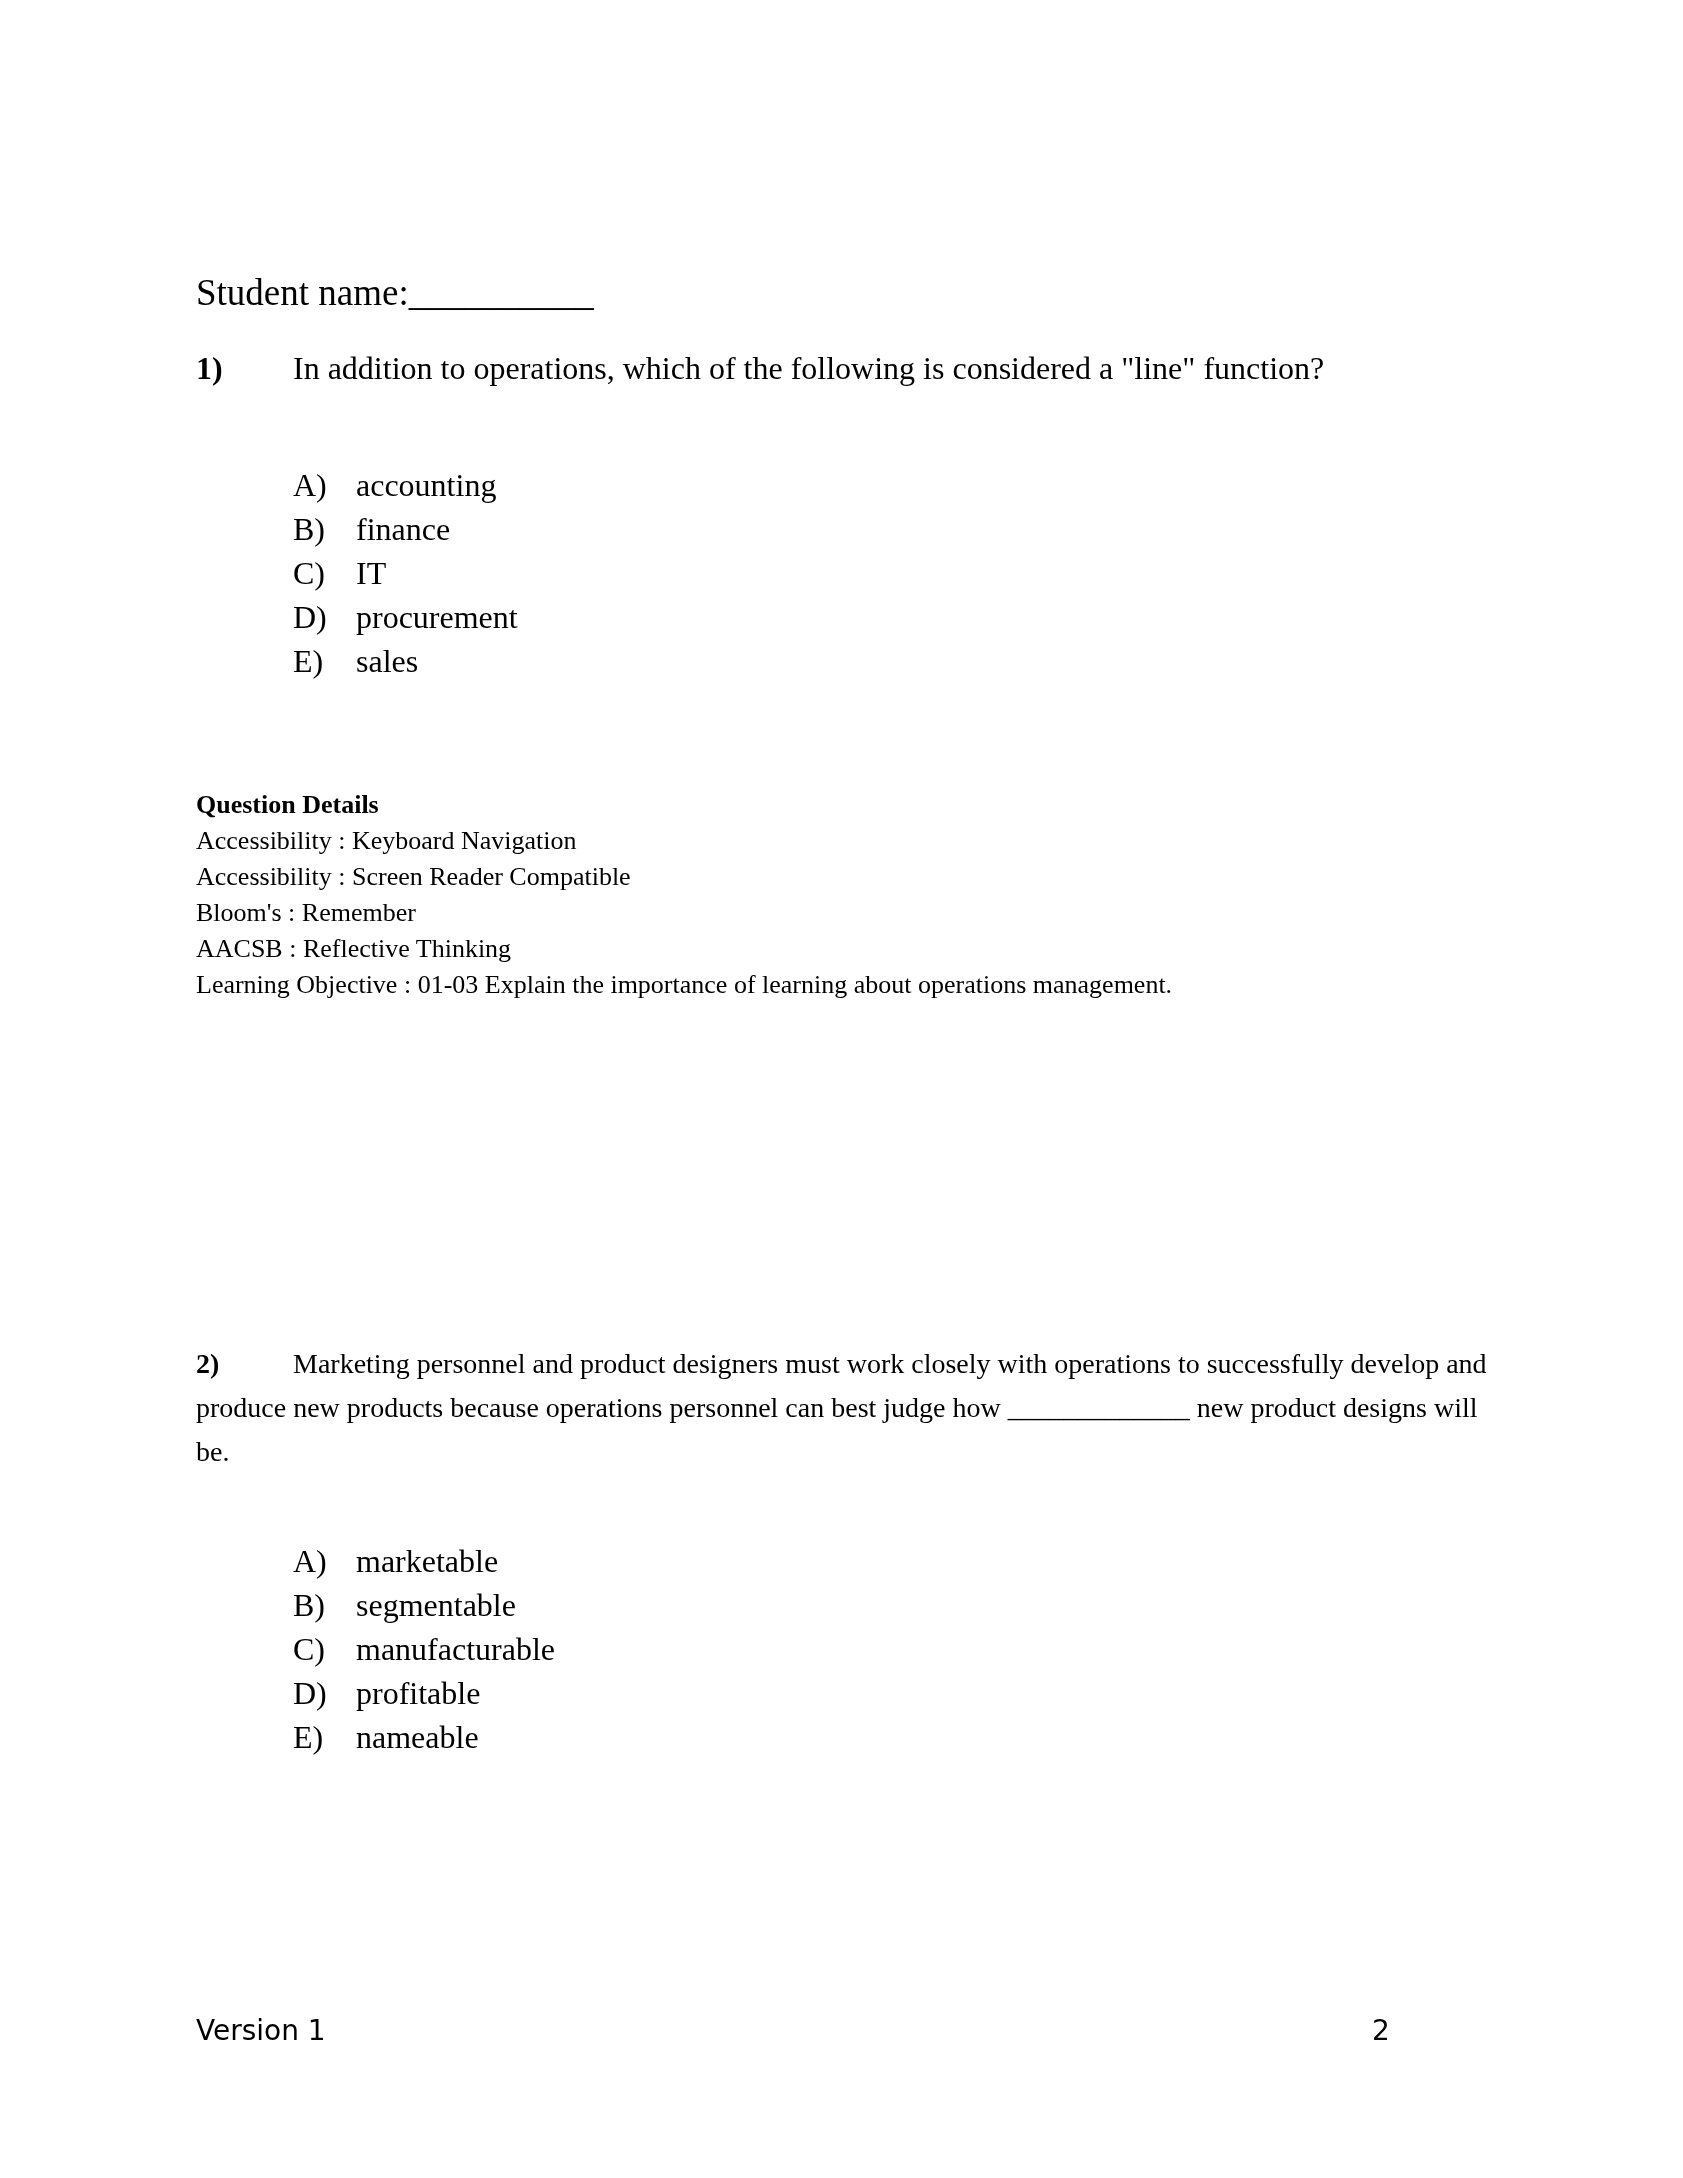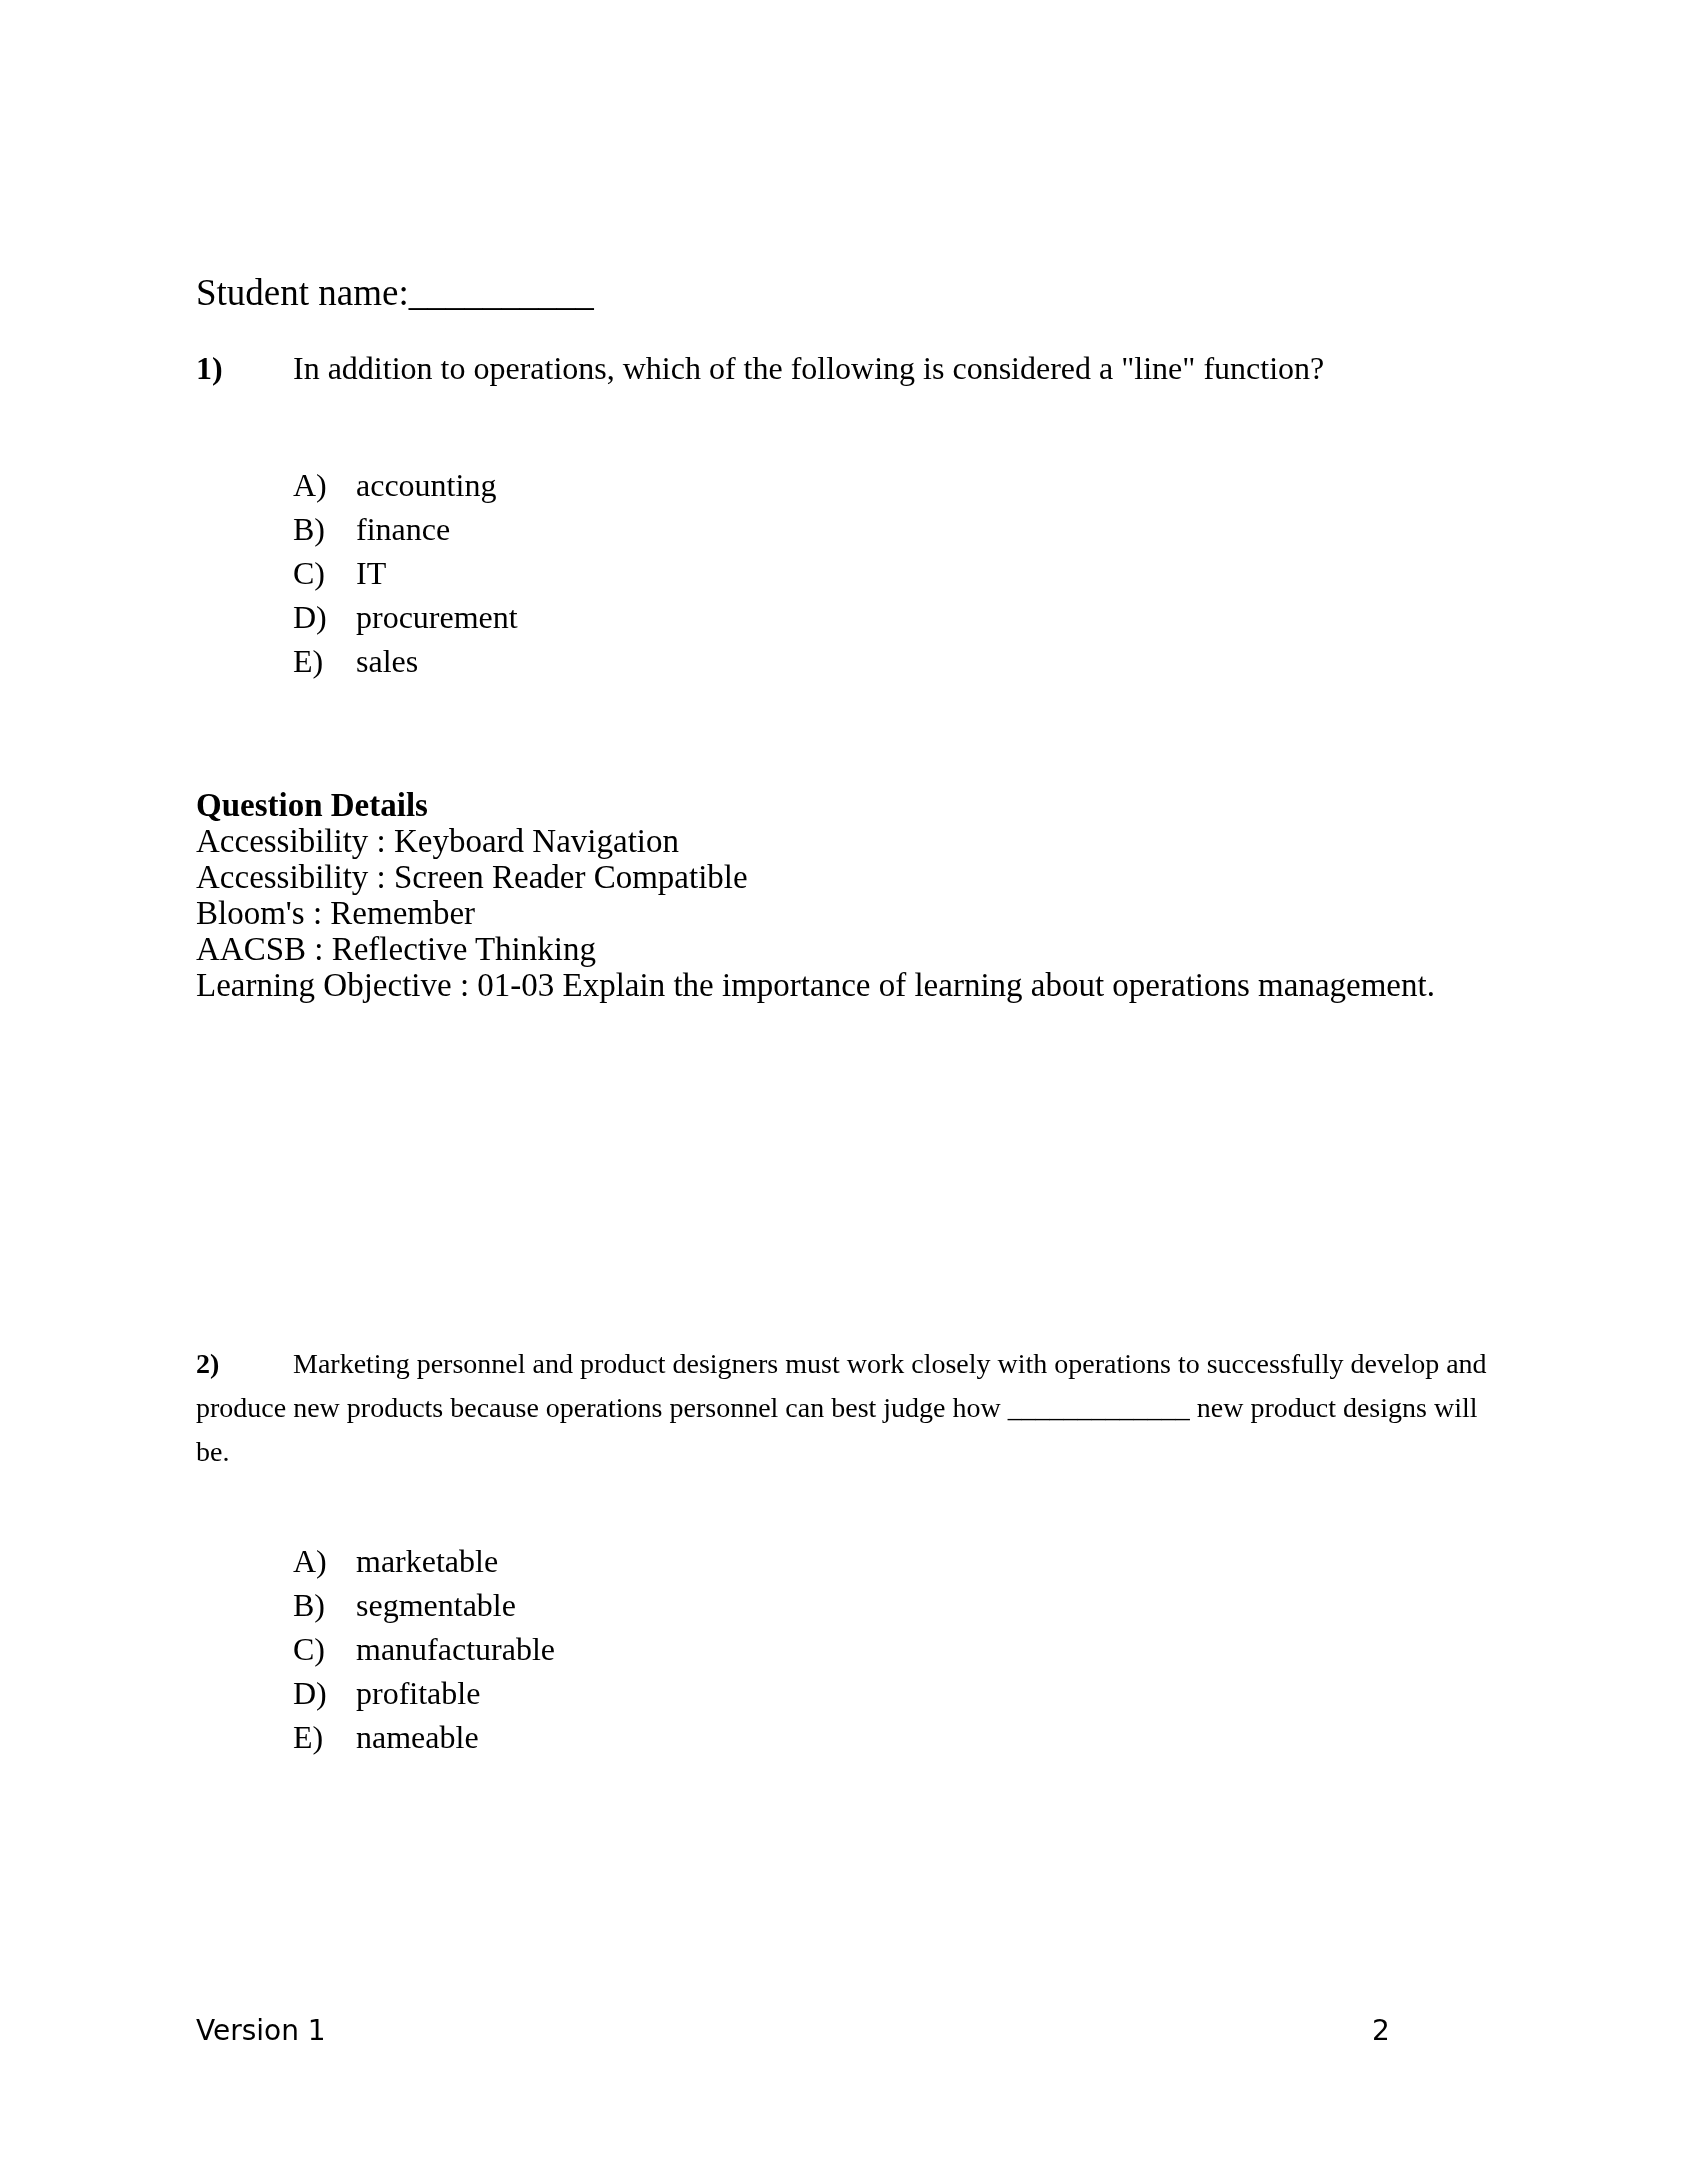--- a/index.html
+++ b/index.html
@@ -6,21 +6,21 @@
   body { width:1683px; height:2178px; position:relative; overflow:hidden;
          font-family:"Liberation Serif", "DejaVu Serif", serif; color:#000; }
   .abs { position:absolute; white-space:nowrap; }
   .student { left:196px; top:271px; font-size:37px;text-align:right; }
   .qnum { font-weight:bold; }
   .q1 { left:196px; top:350px; font-size:32px; }
   .q1 .qtext { position:absolute; left:97px; top:0; }
   .opts { position:absolute; left:293px; font-size:32px; }
   .opt { height:44px; line-height:44px; position:relative; }
   .opt .letter { display:inline-block; width:63px; }
-  .details { left:196px; top:787px; font-size:33px; line-height:36px; }
+  .details { left:196px; top:787px; font-size:26px; line-height:36px; }
   .details .dtitle { font-weight:bold; }
   .q2 { left:196px; top:1342px; font-size:28px; line-height:44px; white-space:normal; width:1307px; }
   .q2 .lead { display:inline-block; width:97px; }
   .footer { font-family:"DejaVu Sans", "Liberation Sans", sans-serif; font-size:28px; top:2014px; }
 </style>
 </head>
 <body>
 
 <div>
 

